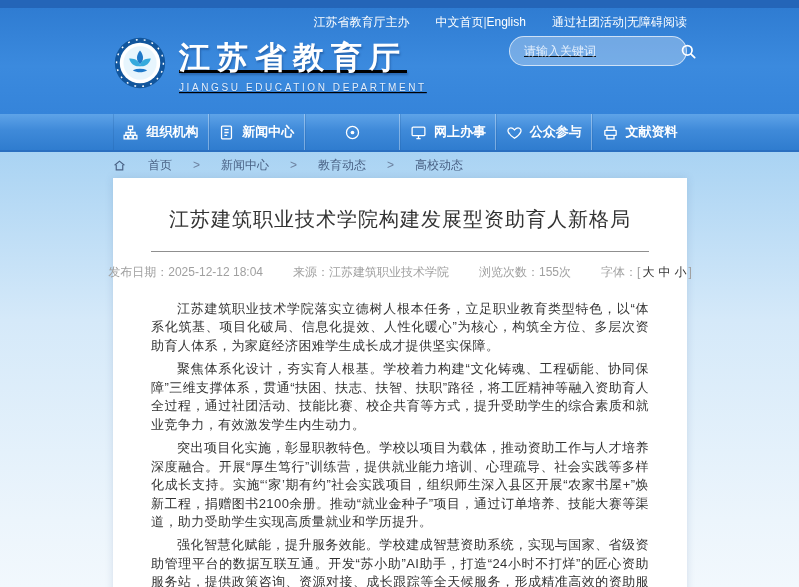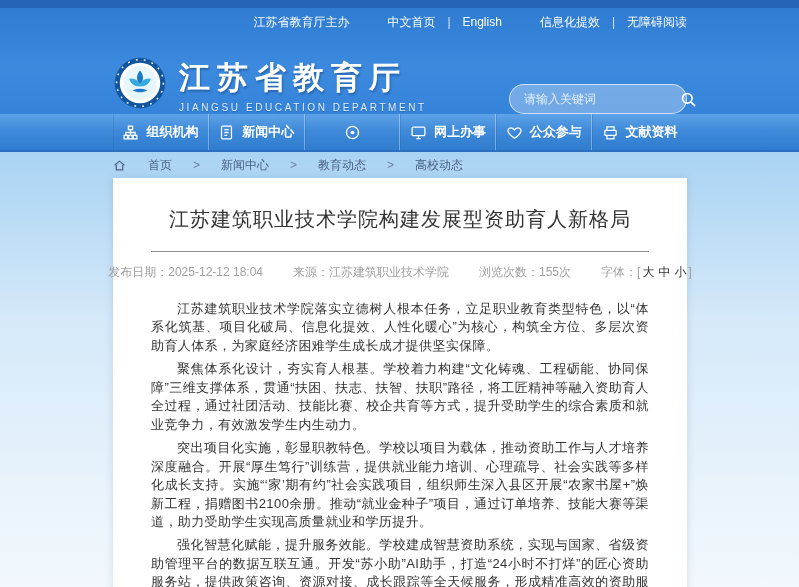--- a/index.html
+++ b/index.html
@@ -15,28 +15,28 @@
       repeating-linear-gradient(-45deg, rgba(255,255,255,0.06) 0 2px, rgba(255,255,255,0) 2px 9px);
   }
   .shell { width:574px; margin-left:113px; }
 
   
   .top-strip { height:8px; background:#2465b8; }
   .site-header {
     background:linear-gradient(180deg,#2f7cd2 0%,#3b8ade 55%,#3584da 100%);
   }
   .topbar { display:flex; justify-content:flex-end; align-items:center; height:28px;
-    font-size:12px; color:#fff; gap:12px; }
+    font-size:12px; color:#fff; }
   .topbar a { color:#fff; text-decoration:none; cursor:pointer; }
   .topbar .host { margin-right:26px; }
   .topbar .gap { margin-left:26px; }
   .topbar .sep { color:rgba(255,255,255,.8); }
 
   
-  .header-main { display:flex; align-items:flex-end; justify-content:space-between; height:78px; }
+  .header-main { display:flex; align-items:flex-start; justify-content:space-between; height:78px;text-decoration:underline; }
   .logo { display:flex; align-items:center; gap:12px; cursor:pointer; }
   .logo-text .cn { color:#fff; font-size:31px; font-weight:bold; letter-spacing:7px;
     text-shadow:1px 2px 2px rgba(20,60,120,.45); white-space:nowrap; }
   .logo-text .en { color:#e3effc; font-size:10px; letter-spacing:2.6px; margin-top:3px;
     text-shadow:0 1px 1px rgba(20,60,120,.4); }
   .searchbox { display:flex; align-items:center; width:178px; height:30px;
     background:rgba(255,255,255,.30); border:1px solid rgba(255,255,255,.65);
     border-radius:16px; padding:0 10px 0 14px; }
   .searchbox input { flex:1; border:none; outline:none; background:transparent;
     font-size:12px; color:#fff; font-family:inherit; }
@@ -80,21 +80,21 @@
 <div class="page">
 
   <div class="top-strip"></div>
 
   <header class="site-header pattern">
     <div class="topbar shell">
       <a class="host">江苏省教育厅主办</a>
       <a>中文首页</a>
       <span class="sep">|</span>
       <a>English</a>
-      <a class="gap">信息化提效</a>
+      <a class="gap">通过社团活动</a>
       <span class="sep">|</span>
       <a>无障碍阅读</a>
     </div>
 
     <div class="header-main shell">
       <div class="logo">
         <span>
           <svg viewBox="0 0 60 60" width="54" height="54">
             <circle cx="30" cy="30" r="28" fill="#11559c"></circle>
             <circle cx="30" cy="30" r="26" fill="none" stroke="#ffffff" stroke-width="1.6" stroke-dasharray="2 7"></circle>

